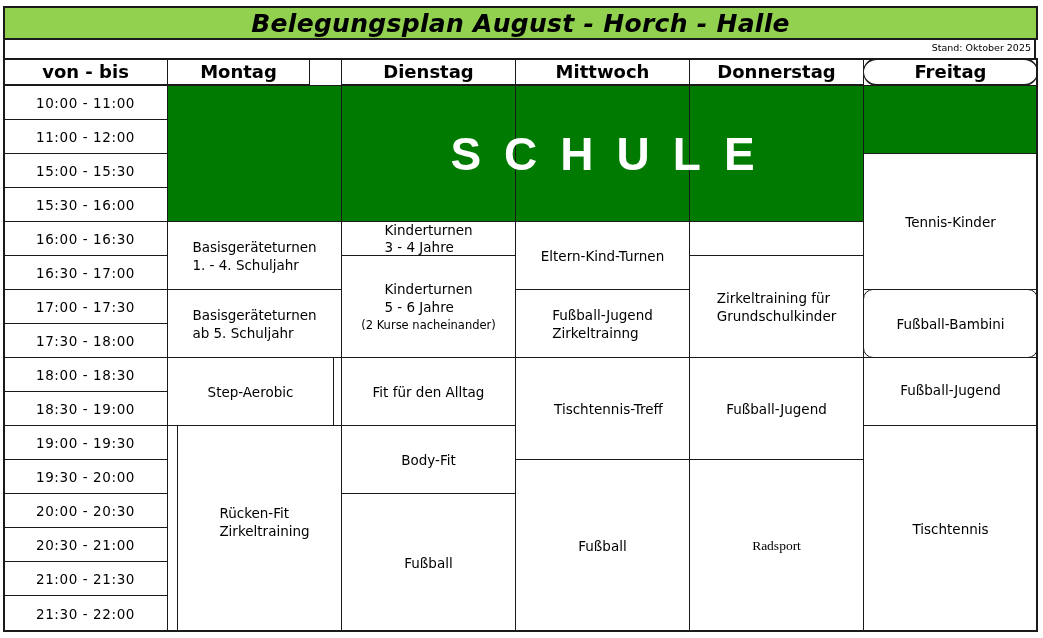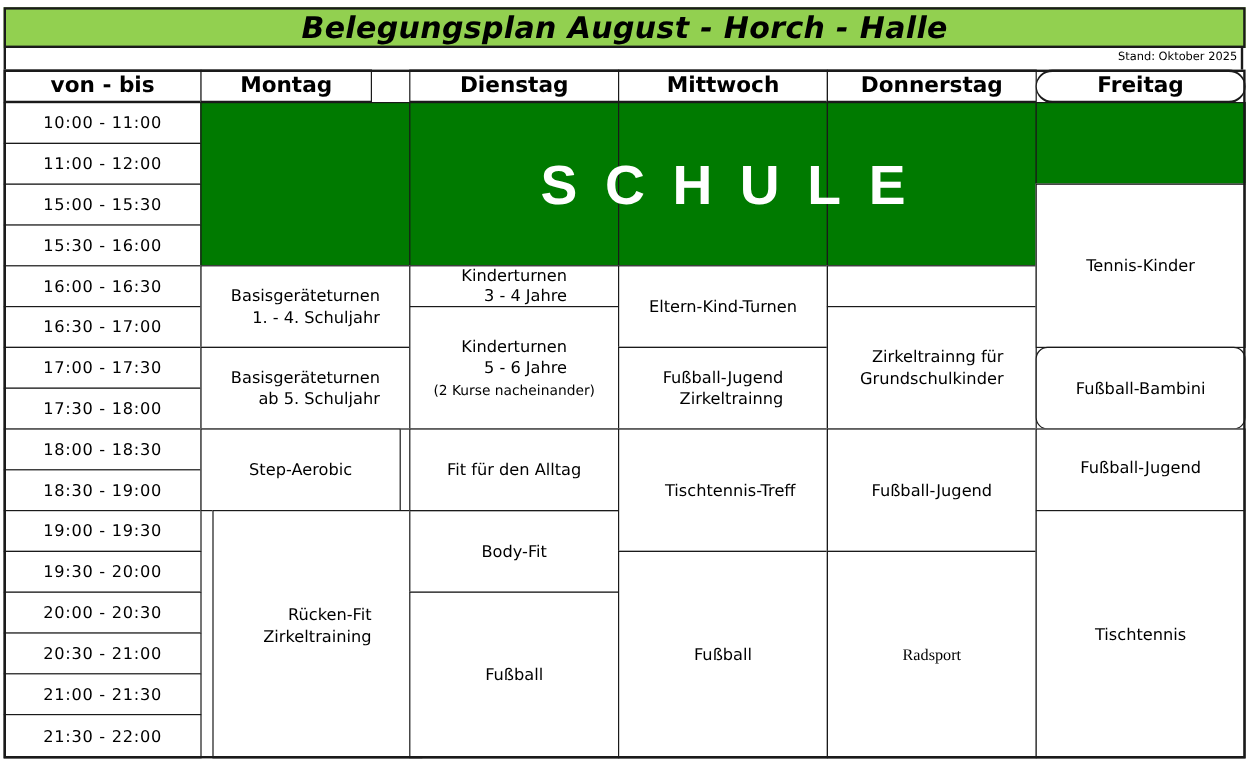--- a/index.html
+++ b/index.html
@@ -9,21 +9,21 @@
   .title-bar { position:absolute; left:0; top:0; width:1031px; height:30px;
                border:2px solid #1a1a1a; background:#92d050;
                display:flex; align-items:center; justify-content:center;
                font-weight:bold; font-style:italic; font-size:25px; letter-spacing:0.3px; }
   .stand-row { position:absolute; left:0; top:34px; width:1033px; height:18px;
                border-left:2px solid #1a1a1a; border-right:2px solid #1a1a1a;
                box-sizing:border-box; }
   .stand-text { position:absolute; right:3px; top:2px; font-size:9.5px; }
   .grid { position:absolute; left:0; top:52px; width:1035px; height:574px; }
   .cell { position:absolute; box-sizing:border-box; border:1px solid #1a1a1a;
-          display:flex; align-items:center; justify-content:center; text-align:right;
+          display:flex; align-items:center; justify-content:center; text-align:left;
           background:#fff; font-size:13.5px; line-height:18px; white-space:pre-line; }
   .hdr { font-weight:bold; font-size:18px; border-width:2px 1px; }
   .time { font-size:13.5px; letter-spacing:0.6px; }
   .green { background:#007a00; }
   .schule { position:absolute; font-weight:bold; color:#ffffff;
             font-family:"Liberation Sans", sans-serif; font-size:46px; letter-spacing:23px;
             display:flex; align-items:center; justify-content:center; }
   .small { font-size:11.5px; display:block; }
   .outer { position:absolute; left:0; top:0; width:1035px; height:574px;
            box-sizing:border-box; border:2px solid #1a1a1a; pointer-events:none; }
@@ -91,21 +91,21 @@
     <div class="cell" style="left:338px;top:299px;width:175px;height:69px;">Fit für den Alltag</div>
     <div class="cell" style="left:338px;top:435px;width:175px;height:139px;">Fußball</div>
 
     <div class="cell" style="left:512px;top:163px;width:175px;height:69px;">Eltern-Kind-Turnen</div>
     <div class="cell" style="left:512px;top:231px;width:175px;height:69px;">Fußball-Jugend
 Zirkeltrainng</div>
     <div class="cell" style="left:512px;top:299px;width:175px;height:103px;padding-left:12px;">Tischtennis-Treff</div>
     <div class="cell" style="left:512px;top:401px;width:175px;height:173px;">Fußball</div>
 
     <div class="cell" style="left:686px;top:163px;width:175px;height:35px;"></div>
-    <div class="cell" style="left:686px;top:197px;width:175px;height:103px;">Zirkeltrainng für
+    <div class="cell" style="left:686px;top:197px;width:175px;height:103px;">Zirkeltraining für
 Grundschulkinder</div>
     <div class="cell" style="left:686px;top:299px;width:175px;height:103px;">Fußball-Jugend</div>
     <div class="cell" style="left:686px;top:401px;width:175px;height:173px;font-family:Liberation Serif, serif;">Radsport</div>
 
     <div class="cell" style="left:860px;top:95px;width:175px;height:137px;">Tennis-Kinder</div>
     <div class="cell" style="left:860px;top:231px;width:175px;height:69px;border-radius:10px;">Fußball-Bambini</div>
     <div class="cell" style="left:860px;top:299px;width:175px;height:69px;">
       <span style="margin-top:-4px;">Fußball-Jugend</span>
     </div>
     <div class="cell" style="left:860px;top:367px;width:175px;height:207px;">Tischtennis</div>

